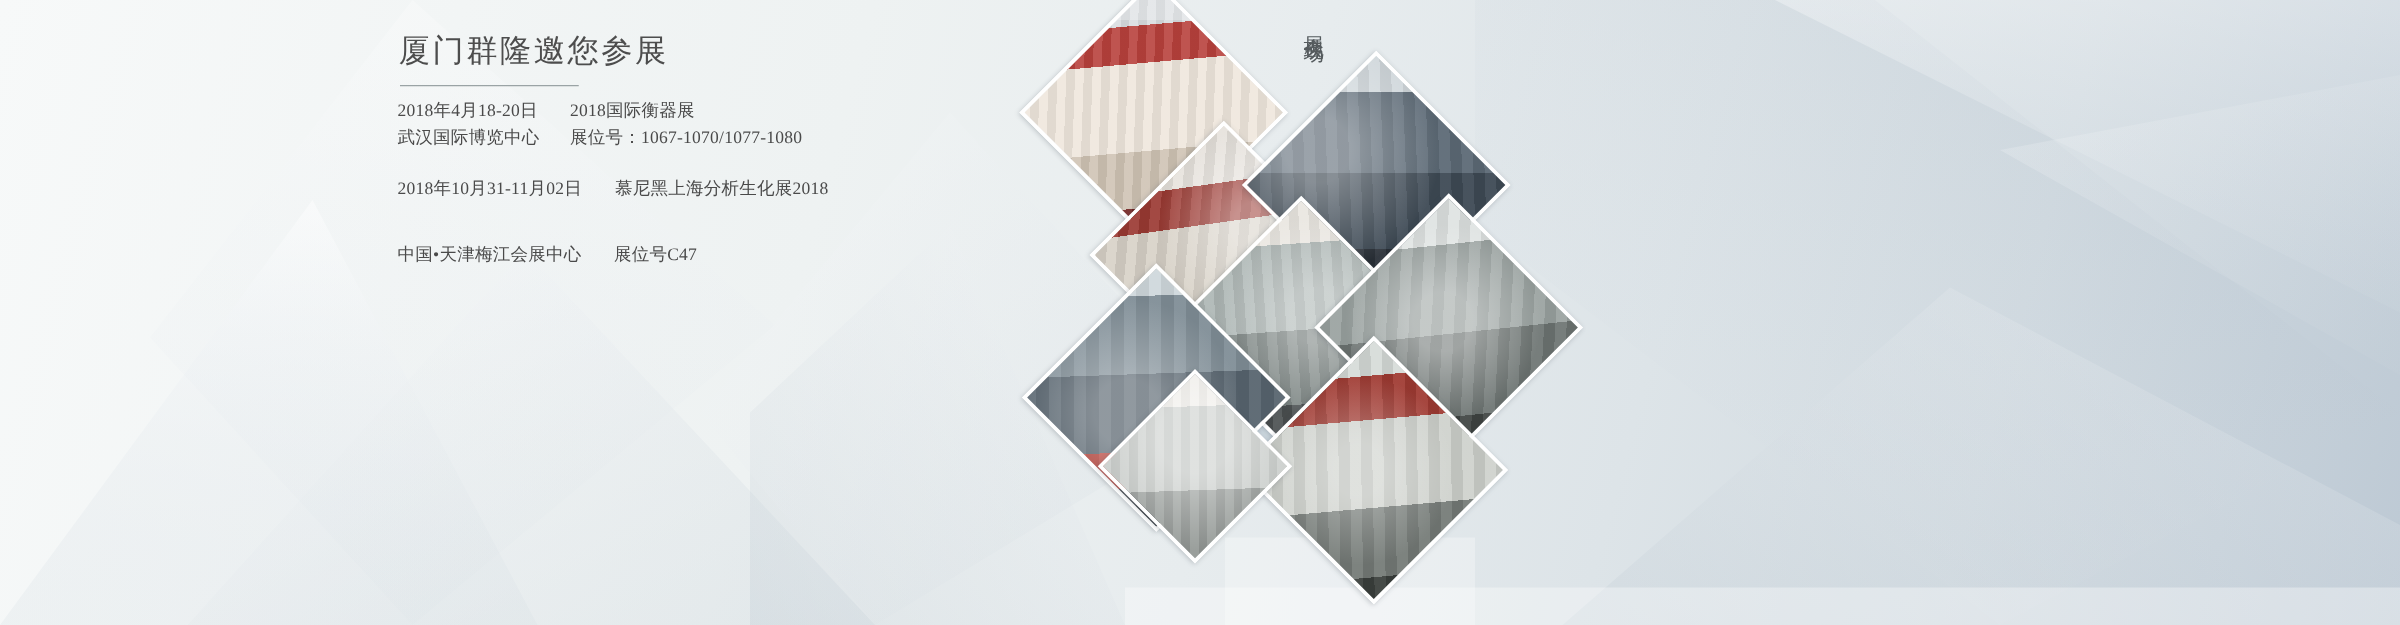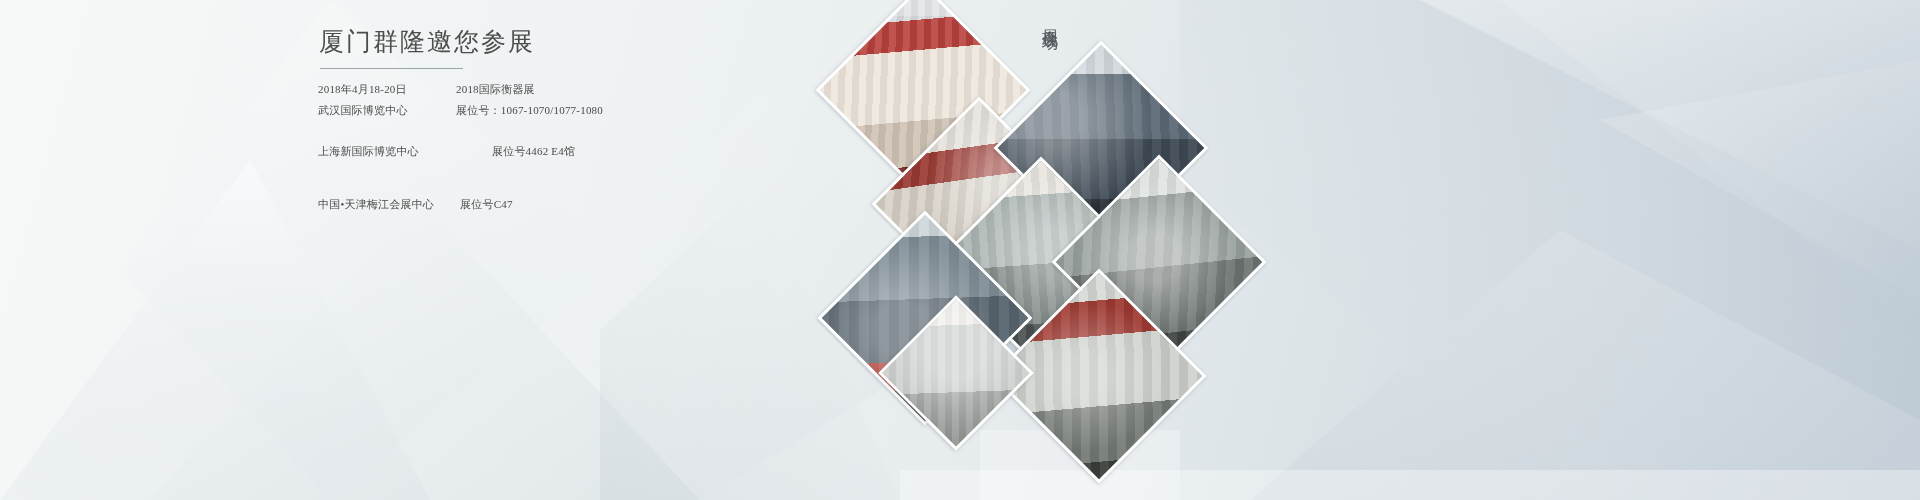--- a/index.html
+++ b/index.html
@@ -54,21 +54,21 @@
     background:#9aa3a5;
     margin:6px 0 10px 2px;
   }
 
   .event {
     margin-bottom:20px;
   }
   .event .row {
     display:block;
     white-space:nowrap;
-    font-size:11px;
+    font-size:14px;
     line-height:21px;
     color:#4a4a4a;
     letter-spacing:.2px;
   }
   .event .c-date   { display:inline-block; }
   .event .c-name   { display:inline-block; padding-left:14px; }
   .event .c-venue  { display:inline-block; }
   .event .c-booth  { display:inline-block; padding-left:14px;text-align:center; }
 
   
@@ -226,21 +226,21 @@
         <span class="row">
           <span class="c-venue">武汉国际博览中心</span><span class="c-booth">展位号：1067-1070/1077-1080</span>
         </span>
       </div>
 
 
 
 
       <div class="event w-e">
         <span class="row">
-          <span class="c-venue">上海新国际博览中心</span><span class="c-booth">展位号4462  E4馆</span>
+          <span class="c-date">2018年10月31-11月02日</span><span class="c-name">慕尼黑上海分析生化展2018</span>
         </span>
       </div>
 
       <div class="event w-f last">
         <span class="row">
           <span class="c-venue">中国•天津梅江会展中心</span><span class="c-booth">展位号C47</span>
         </span>
       </div>
 
     </div>

